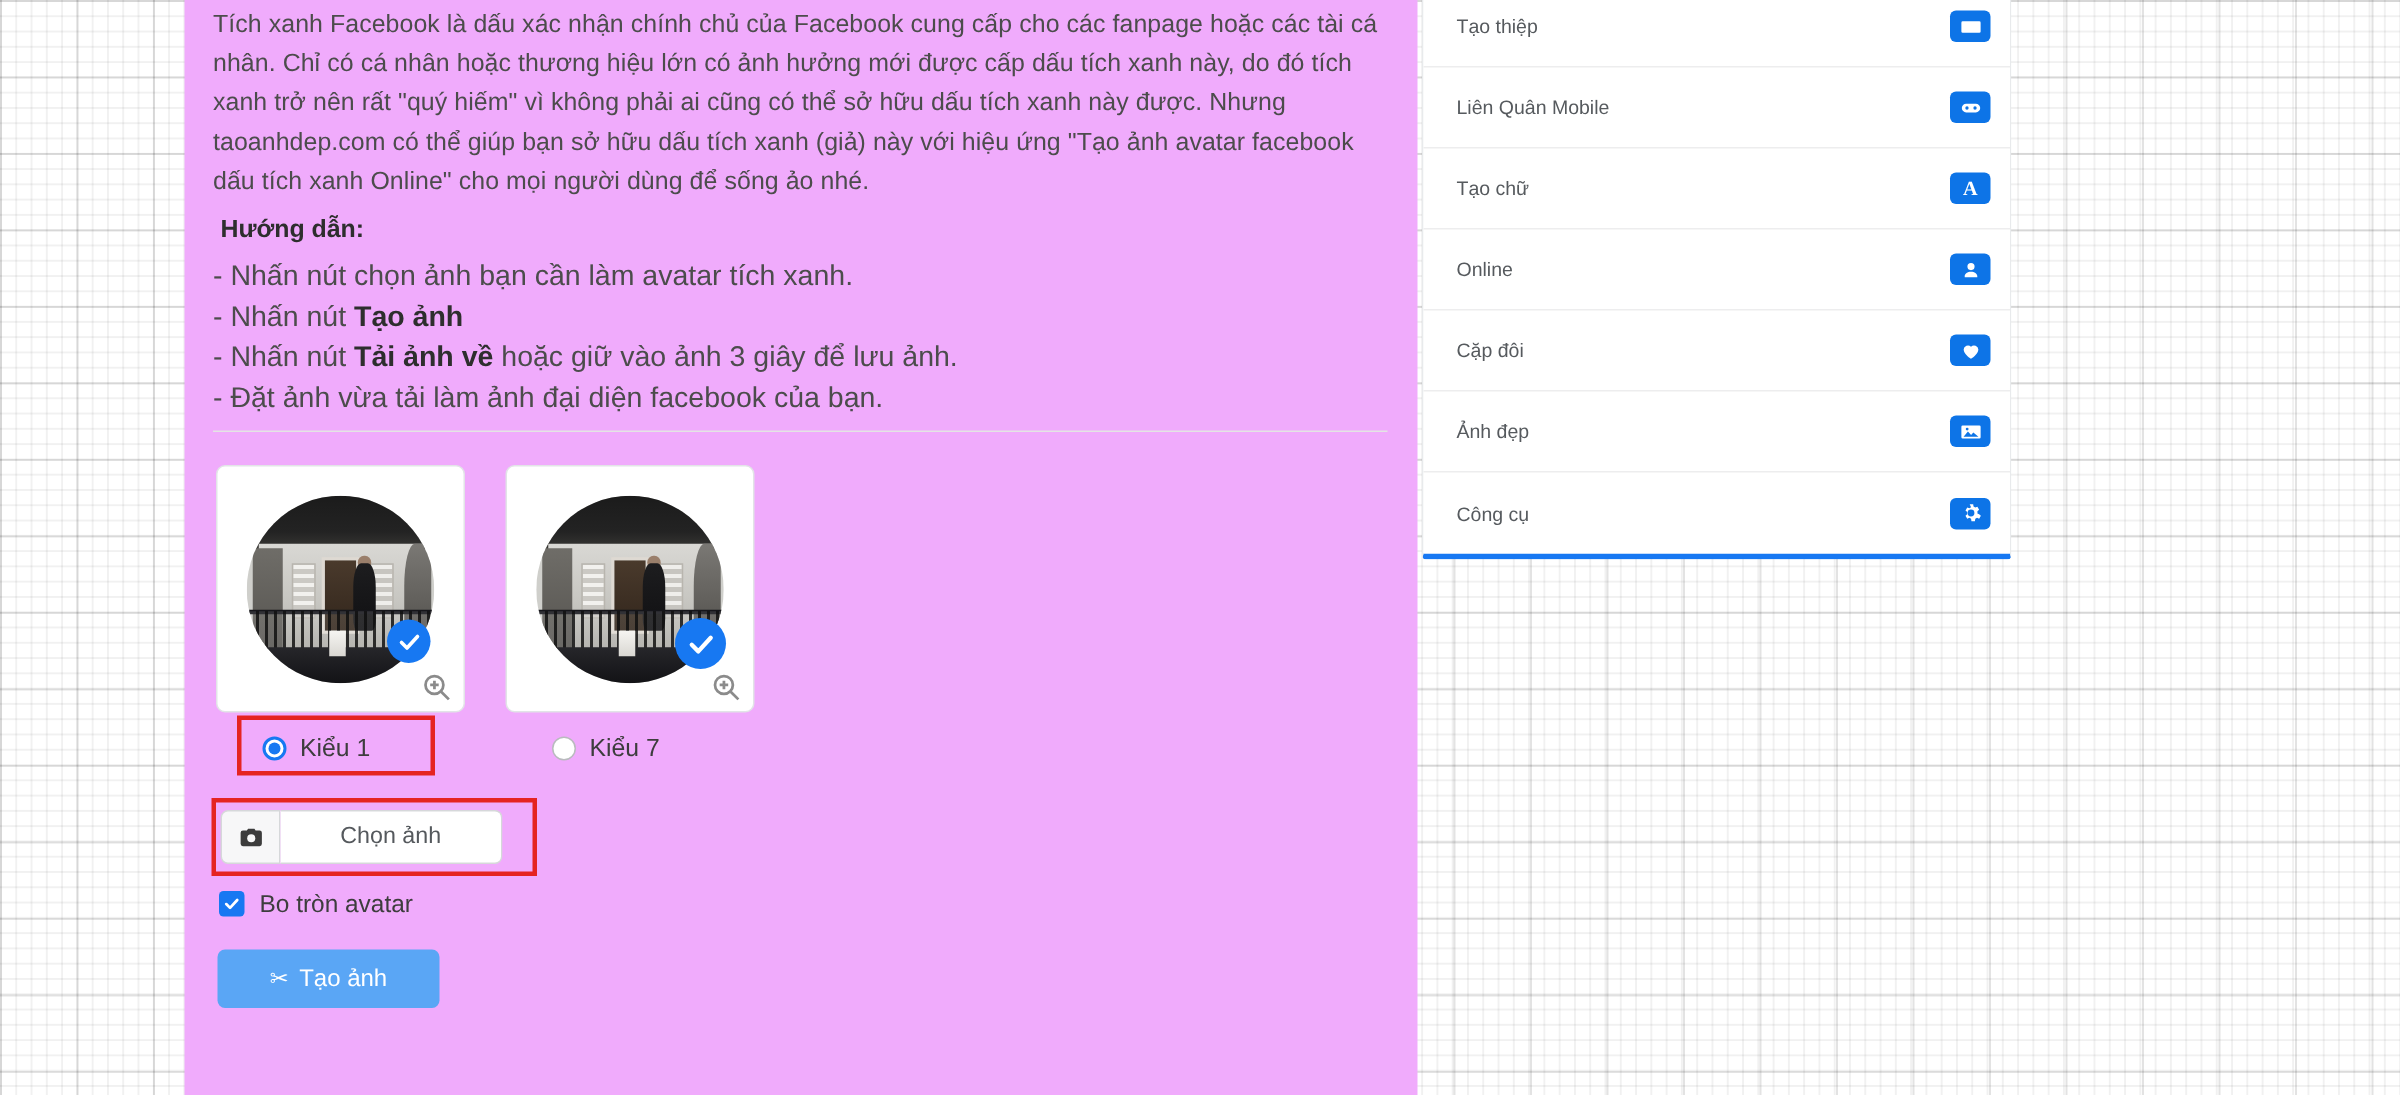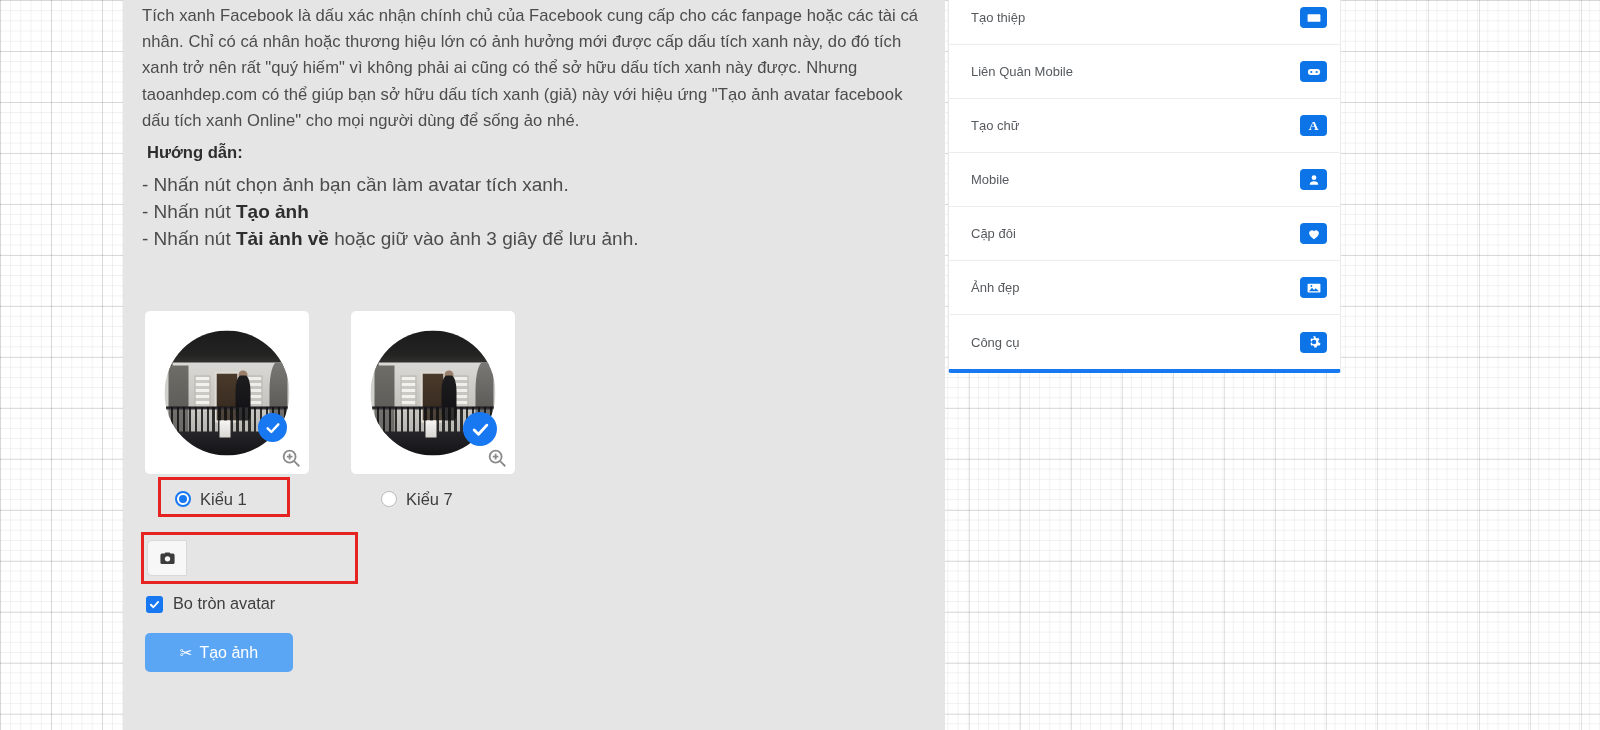--- a/index.html
+++ b/index.html
@@ -22,21 +22,21 @@
     position: relative;
   }
 
   
   .content-column {
     position: absolute;
     left: 123px;
     top: 0;
     width: 822px;
     height: 730px;
-    background: #e5e5e5;
+    background: #f0abfc;
     z-index: 2;
   }
 
   .article-body {
     position: absolute;
     left: 19px;
     top: 0px;
     width: 784px;
   }
 
@@ -74,21 +74,21 @@
     background: #e4e4e4;
     z-index: 3;
   }
 
   
   .styles-row {
     position: absolute;
     left: 144px;
     top: 310px;
     display: flex;
-    gap: 40px;
+    gap: 27px;
     z-index: 3;
   }
   .style-block { width: 166px; }
 
   .thumb-card {
     width: 166px;
     height: 165px;
     border: 1px solid #e2e4e7;
     border-radius: 6px;
     background: #ffffff;
@@ -277,21 +277,21 @@
     font-size: 15.5px;
     color: #55595d;
   }
 
   
   .check-row {
     position: absolute;
     left: 146px;
     top: 594px;
     display: flex;
-    align-items: flex-end;
+    align-items: flex-start;
     gap: 10px;
     z-index: 4;
   }
   .checkbox {
     width: 17px; height: 17px;
     border-radius: 3px;
     background: #1778f2;
     display: flex;
     align-items: center;
     justify-content: center;
@@ -370,20 +370,21 @@
 <body>
 
 <div class="content-column">
   <div class="article-body">
     <p class="para">Tích xanh Facebook là dấu xác nhận chính chủ của Facebook cung cấp cho các fanpage hoặc các tài cá nhân. Chỉ có cá nhân hoặc thương hiệu lớn có ảnh hưởng mới được cấp dấu tích xanh này, do đó tích xanh trở nên rất "quý hiếm" vì không phải ai cũng có thể sở hữu dấu tích xanh này được. Nhưng taoanhdep.com có thể giúp bạn sở hữu dấu tích xanh (giả) này với hiệu ứng "Tạo ảnh avatar facebook dấu tích xanh Online" cho mọi người dùng để sống ảo nhé.</p>
     <p class="heading">Hướng dẫn:</p>
     <div id="steps-container">
         <p class="step-line"><span>- Nhấn nút chọn ảnh bạn cần làm avatar tích xanh.</span></p>
         <p class="step-line"><span>- Nhấn nút </span><b>Tạo ảnh</b></p>
         <p class="step-line"><span>- Nhấn nút </span><b>Tải ảnh về</b><span> hoặc giữ vào ảnh 3 giây để lưu ảnh.</span></p>
+        <p class="step-line"><span>- Đặt ảnh vừa tải làm ảnh đại diện facebook của bạn.</span></p>
       </div>
   </div>
 </div>
 
 <div class="divider"></div>
 
 <div class="styles-row">
 
   <div class="style-block">
     <div class="thumb-card">
@@ -460,20 +461,21 @@
   </div>
 </div>
 
 <div class="picker-row">
   <div class="cam-btn">
     <svg viewBox="0 0 24 24" width="17" height="17" fill="currentColor">
       <path d="M9 3.5l-1.1 1.6H4.2A2.2 2.2 0 0 0 2 7.3v10.4a2.2 2.2 0 0 0 2.2 2.2h15.6a2.2 2.2 0 0 0 2.2-2.2V7.3a2.2 2.2 0 0 0-2.2-2.2h-3.7L15 3.5H9z"></path>
       <circle cx="12" cy="12.5" r="3.8" fill="#f7f7f8"></circle>
     </svg>
   </div>
+  <div class="chonanh-btn">Chọn ảnh</div>
 </div>
 
 <div class="check-row">
   <span class="checkbox">
     <svg viewBox="0 0 24 24" fill="none" stroke="#ffffff" stroke-width="4" stroke-linecap="round" stroke-linejoin="round">
         <polyline points="4,12.5 9.5,18 20,6.5"></polyline>
       </svg>
   </span>
   <span class="check-label">Bo tròn avatar</span>
 </div>
@@ -507,21 +509,21 @@
         </svg>
       </span>
     </div>
     <div class="side-item">
       <span class="side-label">Tạo chữ</span>
       <span class="side-icon">
         <span class="letter-a">A</span>
       </span>
     </div>
     <div class="side-item">
-      <span class="side-label">Mobile</span>
+      <span class="side-label">Online</span>
       <span class="side-icon">
         <svg viewBox="0 0 24 24" fill="currentColor">
           <path d="M12 12.2a4.1 4.1 0 1 0 0-8.2 4.1 4.1 0 0 0 0 8.2zm0 1.8c-4 0-7.2 2.2-7.2 5v1.2h14.4V19c0-2.8-3.2-5-7.2-5z"></path>
         </svg>
       </span>
     </div>
     <div class="side-item">
       <span class="side-label">Cặp đôi</span>
       <span class="side-icon">
         <svg viewBox="0 0 24 24" fill="currentColor">

